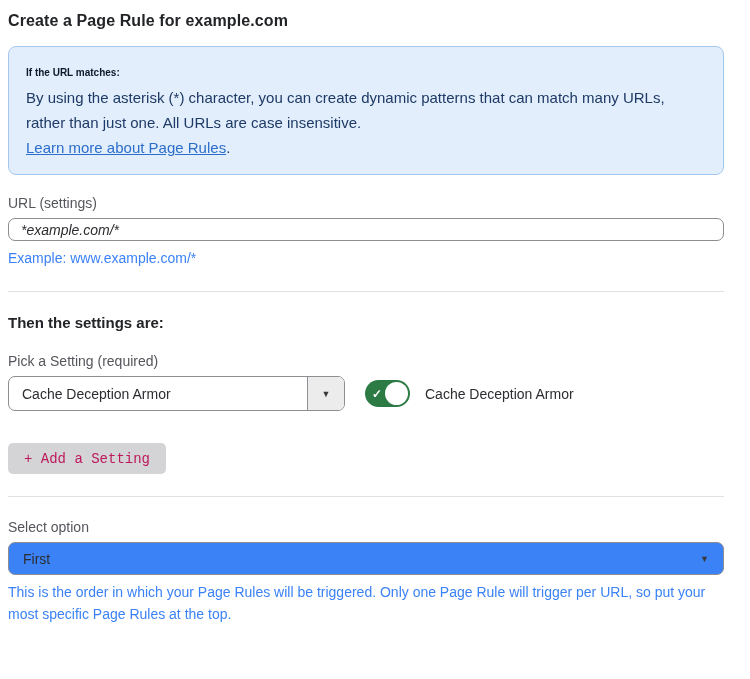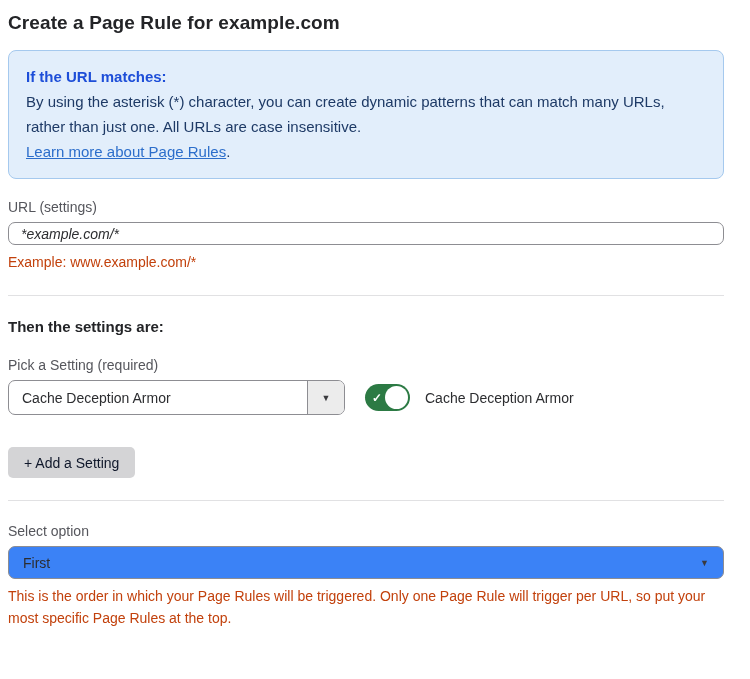--- a/index.html
+++ b/index.html
@@ -8,56 +8,56 @@
     background: #ffffff;
     font-family: "Liberation Sans", sans-serif;
     color: #1f2023;
     overflow: hidden;
   }
   .container {
     padding: 12px 26px 0 8px;
     width: 750px;
   }
   .page-title {
-    font-size: 19px;
+    font-size: 16px;
     font-weight: bold;
     color: #232427;
     margin-bottom: 16px;
     letter-spacing: 0.1px;
   }
   
   .info-box {
     background: #e2eefb;
     border: 1px solid #a5c9ee;
     border-radius: 8px;
     padding: 13px 17px 14px 17px;
     color: #1e3a66;
     font-size: 15px;
     line-height: 25px;
     margin-bottom: 20px;
   }
   .info-box .info-heading {
     font-weight: bold;
-    font-size: 15px;
-    color: #1d4ed8;
+    font-size: 10px;
+    color: #0f172a;
   }
   .info-box a.info-link {
     color: #2c6ecb;
     text-decoration: underline;
     cursor: pointer;
   }
   
   .field-label {
     font-size: 14px;
     color: #55565c;
     margin-bottom: 7px;
   }
   .helper-text {
     font-size: 14px;
-    color: #c2410c;
+    color: #3b82f6;
     margin-top: 6px;
     line-height: 22px;
   }
   
   .text-input {
     width: 100%;
     height: 23px;
     border: 1px solid #8d8d92;
     border-radius: 7px;
     padding: 0 12px;
@@ -156,21 +156,22 @@
     height: 31px;
     border: none;
     border-radius: 5px;
     font-size: 14px;
     font-family: "Liberation Sans", sans-serif;
     cursor: pointer;
     padding: 0 16px;
   }
   .btn-gray {
     background: #d4d4d6;
-    color: #0f172a;
+    color: #be185d;
+    font-family: Liberation Mono, monospace;
   }
   .add-setting-btn {
     margin-top: 32px;
   }
   
   .order-select {
     width: 100%;
     height: 33px;
     border: 1px solid #8d8d92;
     border-radius: 7px;

